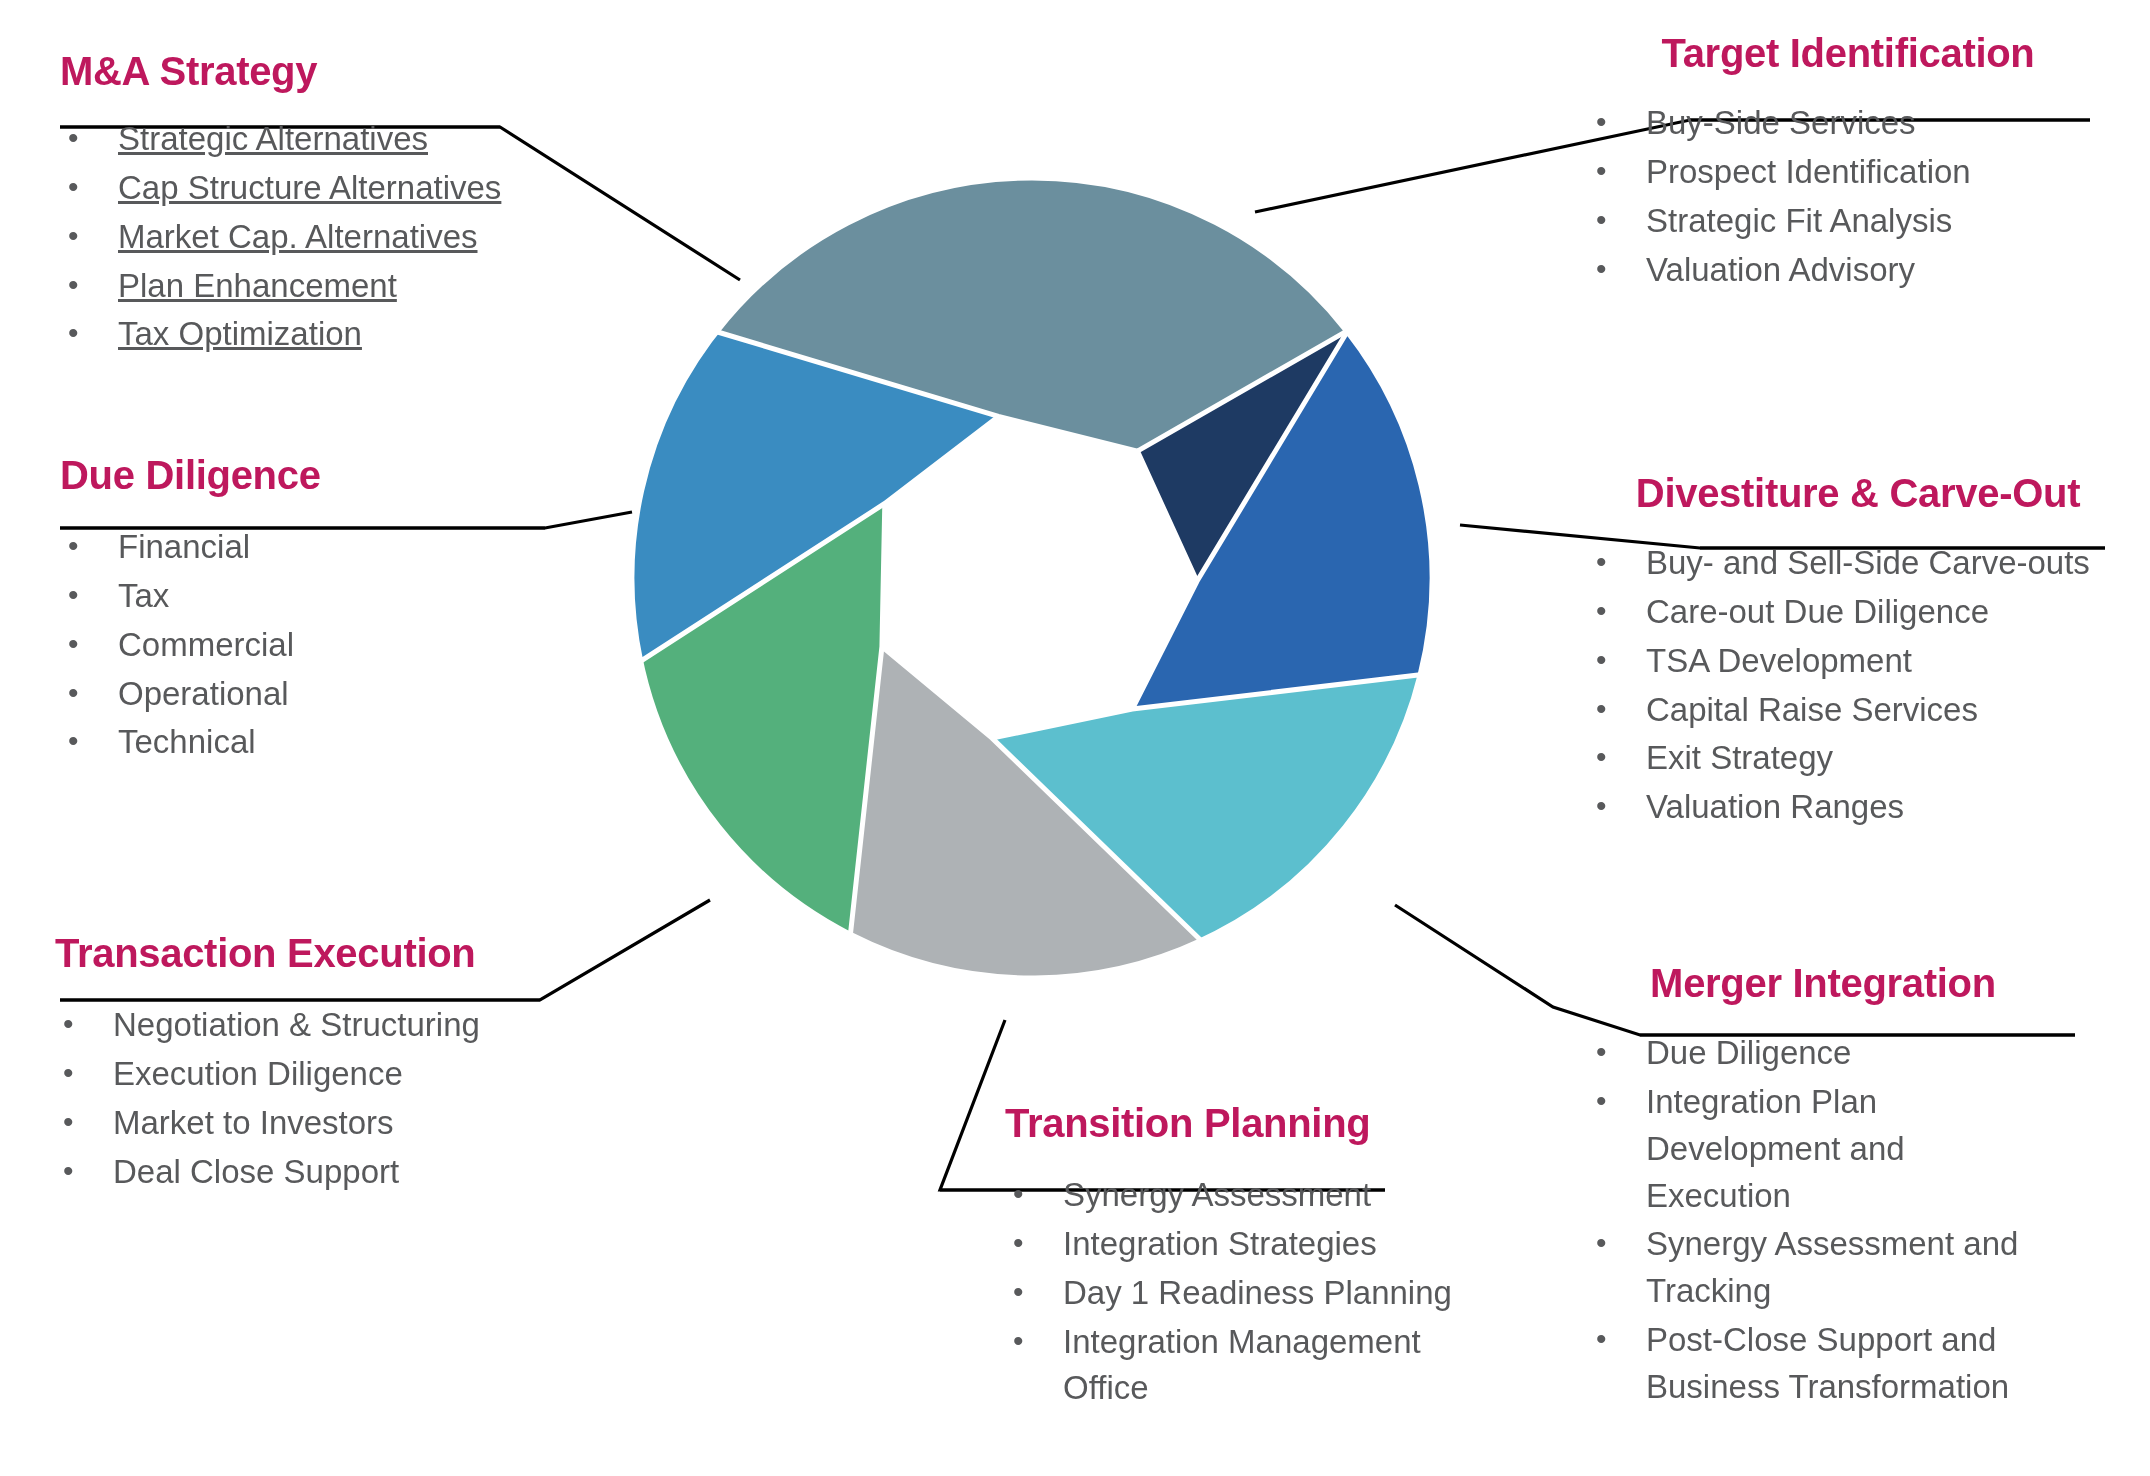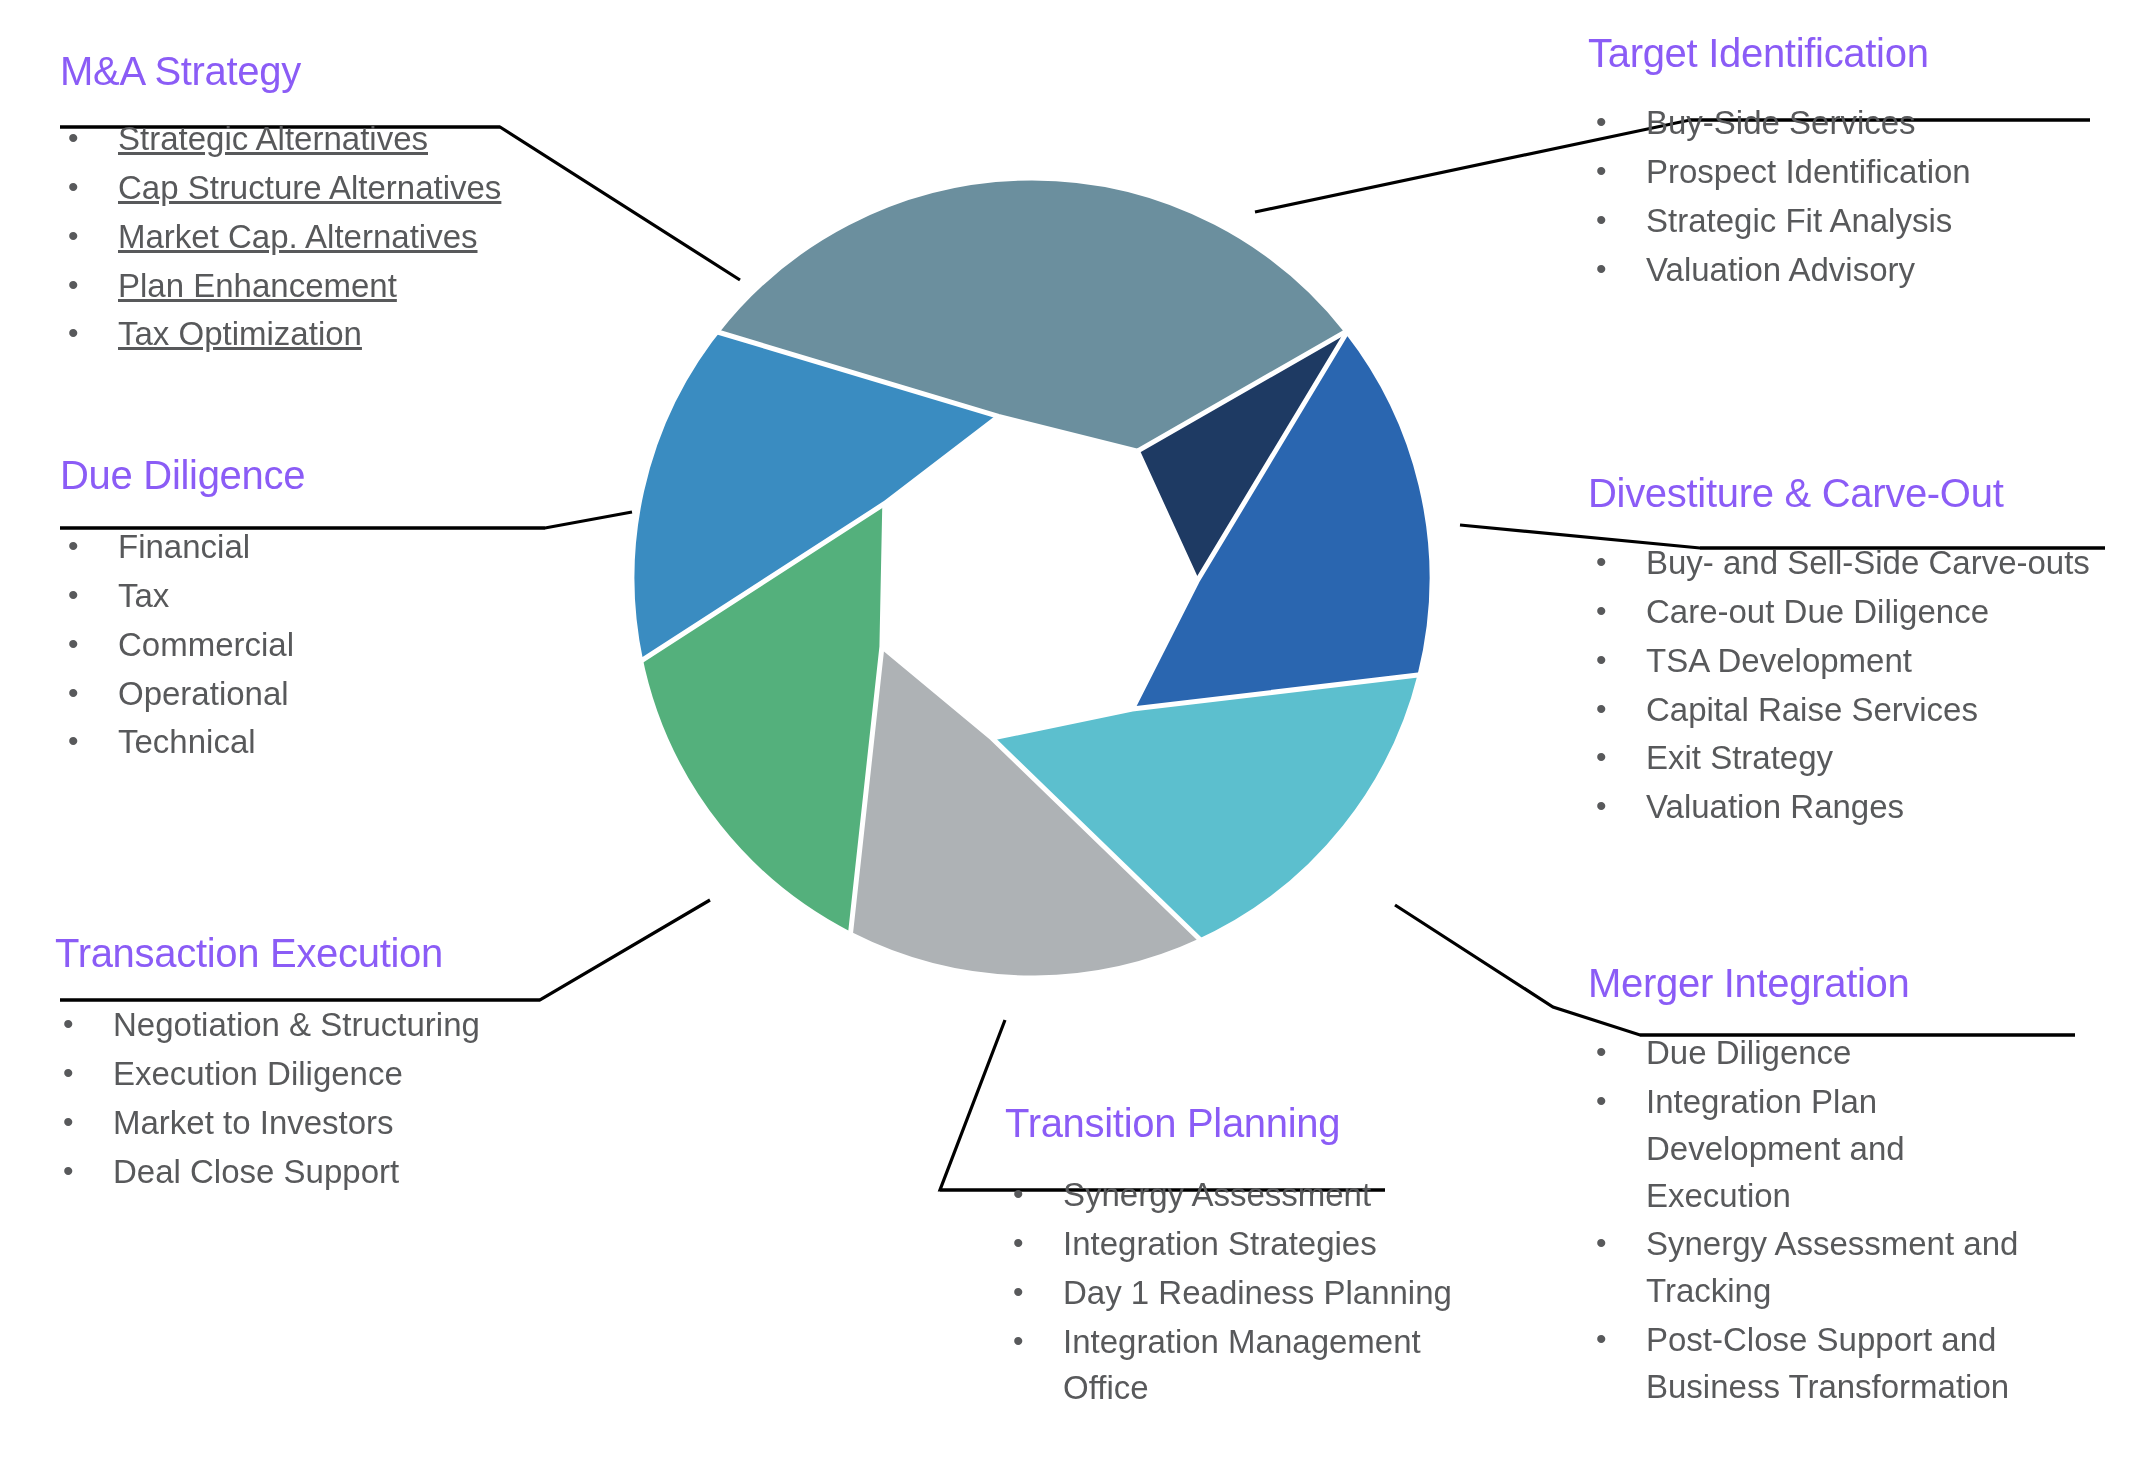--- a/index.html
+++ b/index.html
@@ -9,27 +9,27 @@
     color:#58595b;
     -webkit-font-smoothing:antialiased;
   }
   .stage{position:absolute;inset:0;}
 
   
   .panel{position:absolute;}
   .panel h2{
     margin:0;
     font-size:40px;
-    font-weight:normal;
-    color:#8b5cf6;
+    font-weight:bold;
+    color:#be185d;
     letter-spacing:-0.3px;
     line-height:1.15;
     white-space:nowrap;
   }
-  .panel.right h2{text-align:left;}
+  .panel.right h2{text-align:center;}
   .panel ul{
     margin:0;padding:0;list-style:none;
   }
   .panel li{
     position:relative;
     font-size:33px;
     line-height:1.42;
     color:#58595b;
     padding-left:58px;
     margin:0 0 2px 0;

